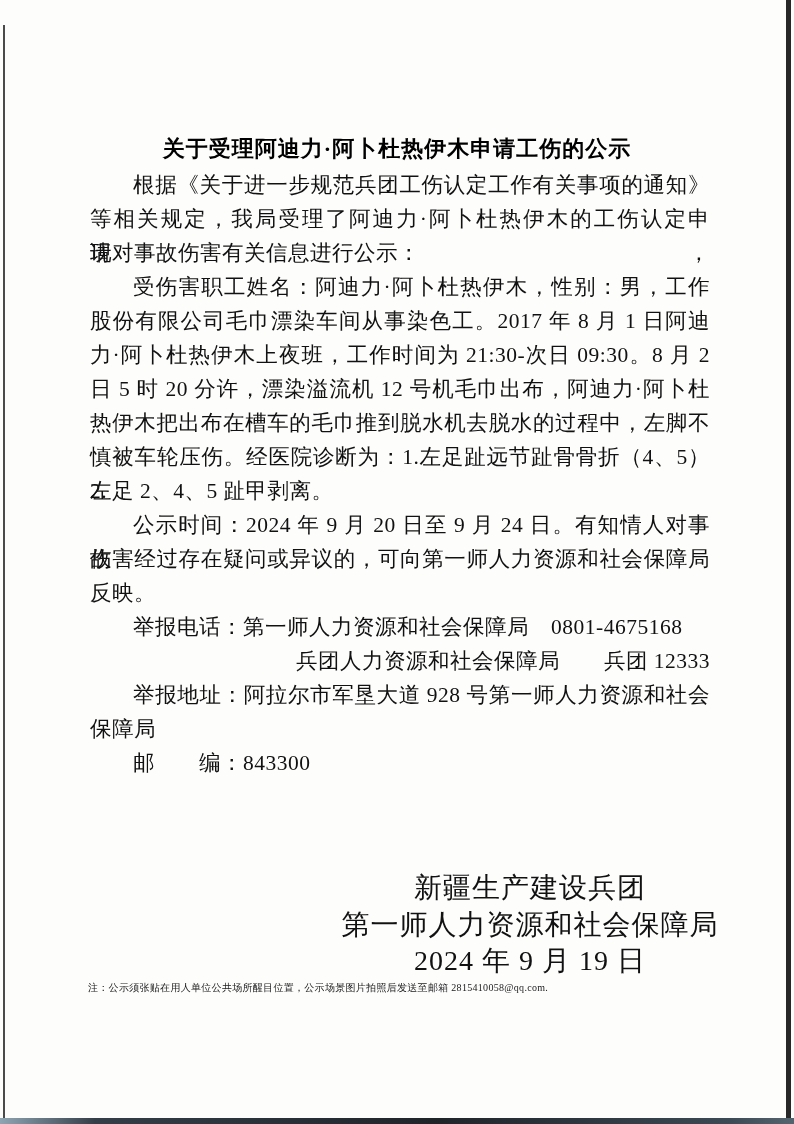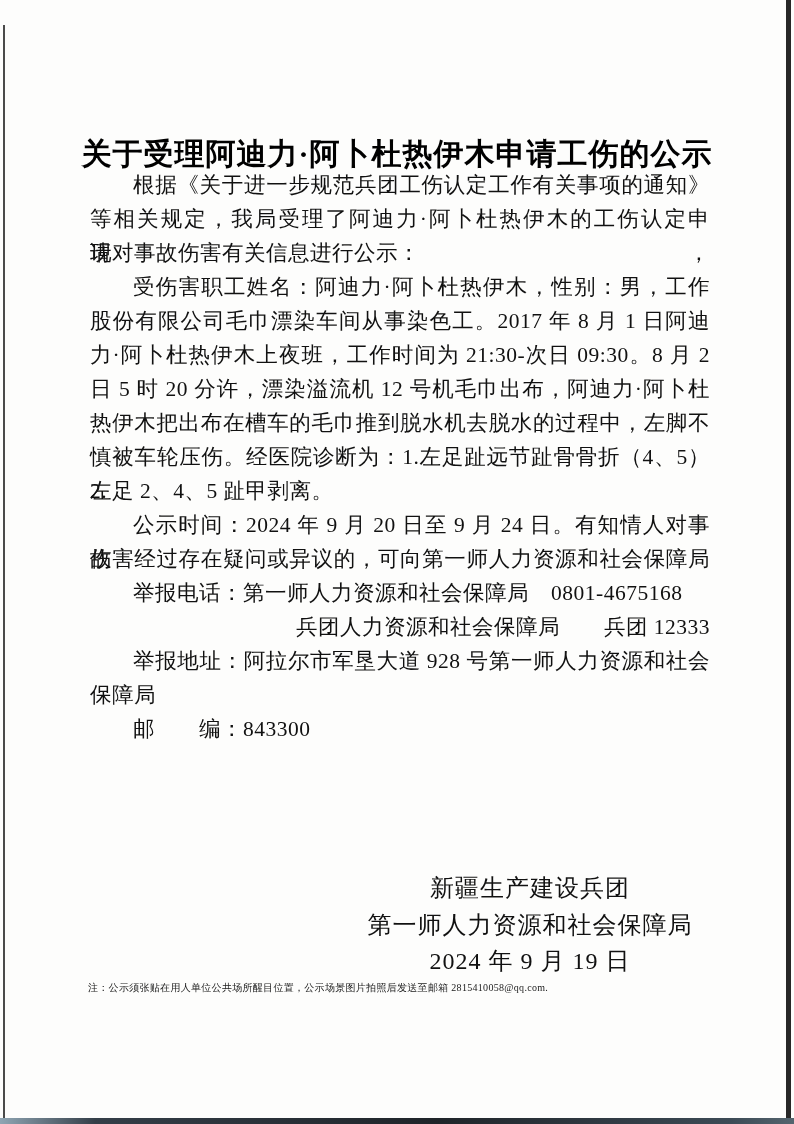--- a/index.html
+++ b/index.html
@@ -8,34 +8,34 @@
     background:#fdfdfc;color:#111;
     font-family:"Liberation Serif","DejaVu Serif",serif;
   }
   .scan-edge{position:absolute;pointer-events:none;}
   .edge-left{left:3px;top:25px;bottom:4px;width:2px;background:#4a4a4a;}
   .edge-right{left:786px;top:0;bottom:0;width:5px;background:#272727;}
   .edge-bottom{left:0;right:0;top:1118px;height:6px;
     background:linear-gradient(to right,#8fa5b3,#343e48 12%,#1f2429 55%,#3c4a55 92%,#55656f);}
   .title{
     position:absolute;top:86px;left:40px;width:714px;
-    text-align:center;font-size:30px;font-weight:bold;letter-spacing:1px;
+    text-align:center;font-size:22px;font-weight:bold;letter-spacing:1px;
     color:#000;white-space:nowrap;margin-top:48px;
   }
   .doc-body{
     position:absolute;left:90px;top:168px;width:620px;
     font-size:21.5px;line-height:34px;letter-spacing:0.5px;
   }
   .line{height:34px;white-space:nowrap;}
   .just{text-align:justify;text-align-last:justify;white-space:normal;}
   .ind{text-indent:43px;}
   .deep{padding-left:163px;text-align:right;}
   .sign-block{
     position:absolute;left:266px;top:870px;width:528px;
-    text-align:center;font-size:24px;line-height:36.5px;letter-spacing:1px;
+    text-align:center;font-size:28px;line-height:36.5px;letter-spacing:1px;
   }
   .footnote{
     position:absolute;left:88px;top:981px;width:680px;
     font-size:10px;letter-spacing:0.3px;white-space:nowrap;color:#1a1a1a;
   }
 </style>
 </head>
 <body>
 
 <div>
@@ -52,20 +52,21 @@
     <div class="line">现对事故伤害有关信息进行公示：</div>
     <div class="line ind just">受伤害职工姓名：阿迪力·阿卜杜热伊木，性别：男，工作</div>
     <div class="line just">股份有限公司毛巾漂染车间从事染色工。2017 年 8 月 1 日阿迪</div>
     <div class="line just">力·阿卜杜热伊木上夜班，工作时间为 21:30-次日 09:30。8 月 2</div>
     <div class="line just">日 5 时 20 分许，漂染溢流机 12 号机毛巾出布，阿迪力·阿卜杜</div>
     <div class="line just">热伊木把出布在槽车的毛巾推到脱水机去脱水的过程中，左脚不</div>
     <div class="line just">慎被车轮压伤。经医院诊断为：1.左足趾远节趾骨骨折（4、5）2.</div>
     <div class="line">左足 2、4、5 趾甲剥离。</div>
     <div class="line ind just">公示时间：2024 年 9 月 20 日至 9 月 24 日。有知情人对事故</div>
     <div class="line just">伤害经过存在疑问或异议的，可向第一师人力资源和社会保障局</div>
+    <div class="line">反映。</div>
     <div class="line ind">举报电话：第一师人力资源和社会保障局　0801-4675168</div>
     <div class="line deep">兵团人力资源和社会保障局　　兵团 12333</div>
     <div class="line ind just">举报地址：阿拉尔市军垦大道 928 号第一师人力资源和社会</div>
     <div class="line">保障局</div>
     <div class="line ind">邮　　编：843300</div>
   </div>
 
   <div class="sign-block">
     <div>新疆生产建设兵团</div>
     <div>第一师人力资源和社会保障局</div>

